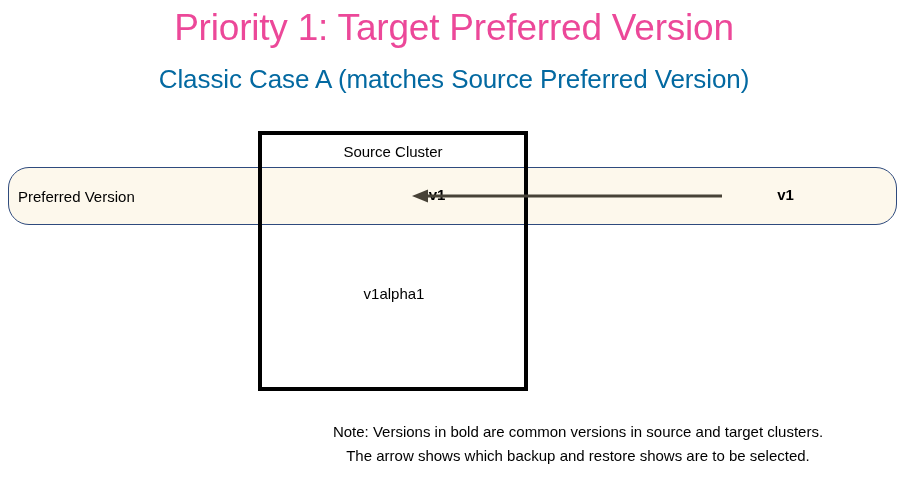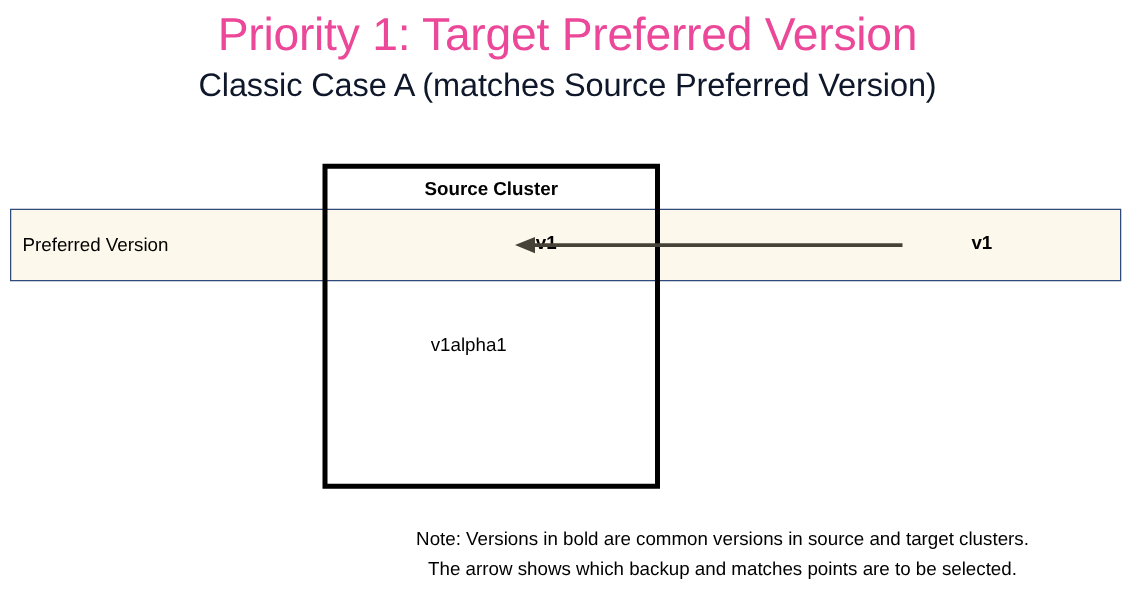--- a/index.html
+++ b/index.html
@@ -36,37 +36,38 @@
     line-height: 44px;
     letter-spacing: -0.2px;
     color: #ec4899;
     white-space: nowrap;
   }
   .sub-title {
     font-size: 26px;
     font-weight: 400;
     line-height: 32px;
     letter-spacing: -0.1px;
-    color: #0f172a;
-    margin-top: 2px;
+    color: #0369a1;
+    margin-top: 13px;
     white-space: nowrap;
   }
 
   
   .attr-row {
     position: absolute;
     left: 8px;
     width: 889px;
     background: #fdf8ec;
     border: 1px solid #2e4a7d;
     box-sizing: border-box;
   }
   #row-preferred {
     top: 167px;
     height: 58px;
+    border-radius: 21px;
   }
   #row-supported {
     top: 235px;
     height: 114px;
   }
   .row-label {
     position: absolute;
     left: 9px;
     font-size: 15px;
     font-weight: 400;
@@ -98,21 +99,21 @@
     left: 605px;
     width: 273px;
   }
   .cluster-header {
     position: absolute;
     left: 0;
     top: 8px;
     width: 100%;
     text-align: center;
     font-size: 15px;
-    font-weight: bold;
+    font-weight: normal;
     color: #000000;
     white-space: nowrap;
   }
 
   
   .version-cell {
     position: absolute;
     text-align: center;
     font-size: 15px;
     color: #000000;
@@ -127,22 +128,23 @@
     top: 186px;
     width: 270px;
   }
   #tgt-preferred {
     left: 605px;
     top: 186px;
     width: 273px;
   }
   #src-supported {
     left: 258px;
-    top: 268px;
+    top: 285px;
     width: 234px;
+    padding-left: 19px;
   }
   #tgt-supported {
     left: 605px;
     top: 285px;
     width: 273px;
   }
 
   
   #version-arrow {
     position: absolute;
@@ -176,16 +178,16 @@
   <div class="version-cell bold" id="tgt-preferred">v1</div>
   <div class="version-cell" id="src-supported">v1alpha1</div>
 
   <svg id="version-arrow" viewBox="0 0 320 20">
     <line x1="318" y1="10" x2="22" y2="10" stroke="#474237" stroke-width="3"></line>
     <polygon points="8,10 24,3.5 24,16.5" fill="#474237"></polygon>
   </svg>
 
   <div style="position:absolute; left:258px; top:420px; width:640px;text-align:center;">
     <div style="font-size:15px; line-height:24px; color:#000000; white-space:nowrap;">Note: Versions in bold are common versions in source and target clusters.</div>
-    <div style="font-size:15px; line-height:24px; color:#000000; white-space:nowrap;">The arrow shows which backup and matches points are to be selected.</div>
+    <div style="font-size:15px; line-height:24px; color:#000000; white-space:nowrap;">The arrow shows which backup and restore shows are to be selected.</div>
   </div>
 
 </div>
 
 </body></html>

